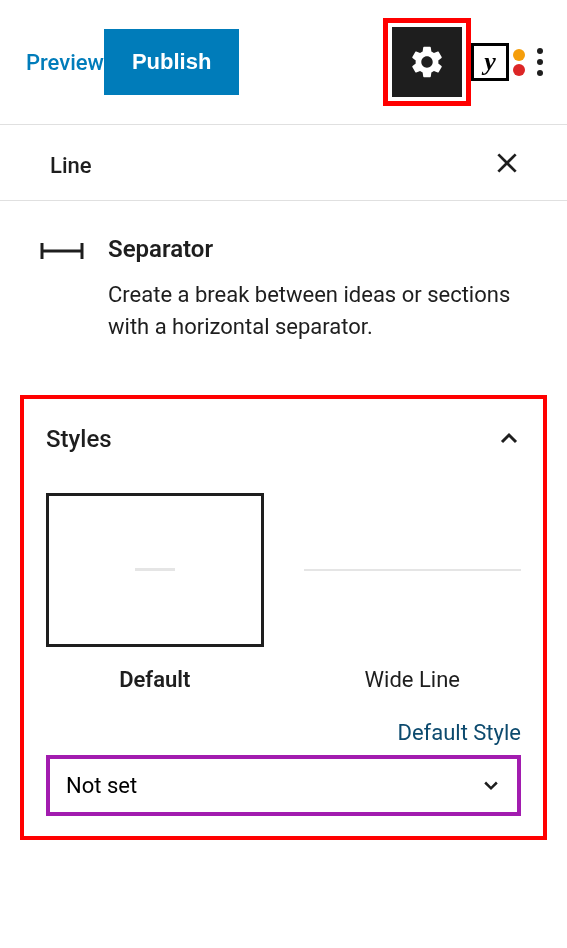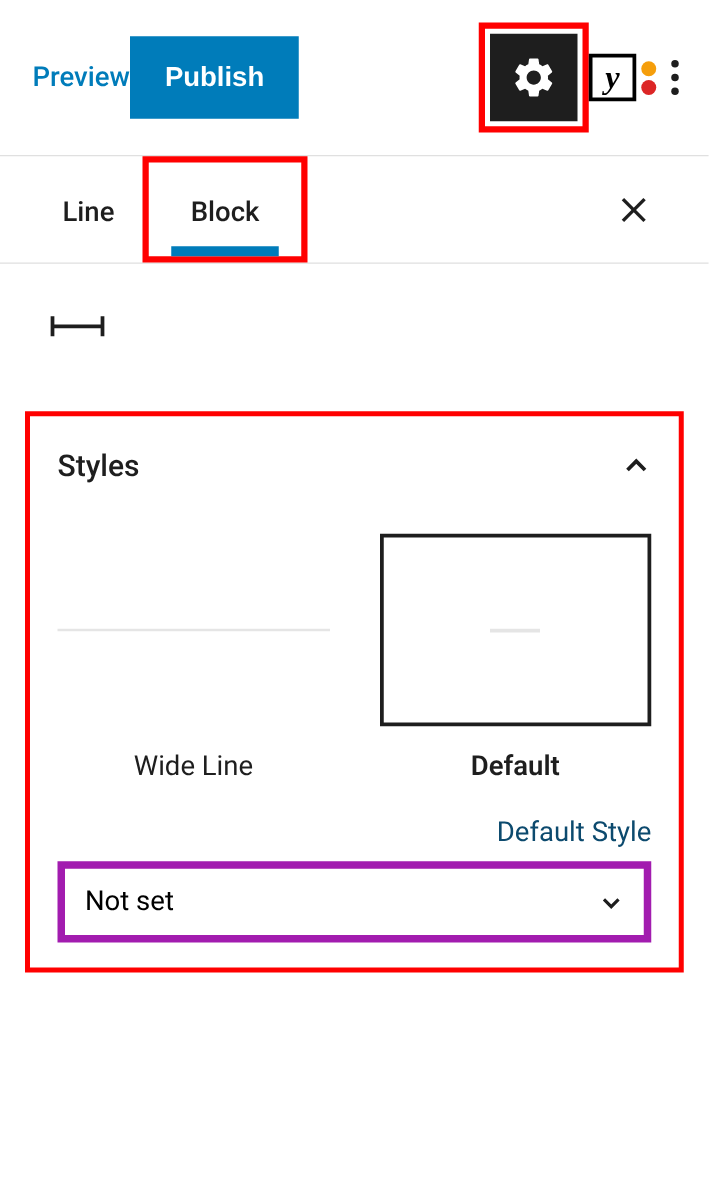--- a/index.html
+++ b/index.html
@@ -194,21 +194,21 @@
     .default-style-label {
       font-size: 22px;
       color: #0c4a6e;
       margin-bottom: 10px;
       margin-top: 20px;
     }
     .default-style-select {
       display: flex;
       align-items: center;
       justify-content: space-between;
-      border: 6px solid #a21caf;
+      border: 4px solid #a21caf;
       padding: 14px 16px;
       font-size: 22px;
       cursor: pointer;
     }
   </style>
 </head>
 <body>
 
 <div class="top-bar">
   <span class="preview-link">Preview</span>
@@ -230,61 +230,62 @@
   </div>
   <div class="more-vert">
     <span></span>
       <span></span>
       <span></span>
   </div>
 </div>
 
 <div class="tabs-bar">
   <span class="tab">Line</span>
-  <span class="tab-block-wrap">
-    <span class="tab active">Block</span>
-  </span>
   <span class="close-btn">
     <svg width="26" height="26" viewBox="0 0 24 24" fill="none" stroke="#1e1e1e" stroke-width="2.5">
       <line x1="4" y1="4" x2="20" y2="20"></line>
         <line x1="20" y1="4" x2="4" y2="20"></line>
     </svg>
   </span>
 </div>
 
 <div class="block-info">
   <span class="block-icon">
     <svg width="44" height="24" viewBox="0 0 44 24" fill="none" stroke="#1e1e1e" stroke-width="3">
       <line x1="2" y1="4" x2="2" y2="20"></line>
       <line x1="2" y1="12" x2="42" y2="12"></line>
       <line x1="42" y1="4" x2="42" y2="20"></line>
     </svg>
   </span>
+  <div>
+    <div class="block-title">Separator</div>
+    <div class="block-desc">Create a break between ideas or sections with a horizontal separator.</div>
+  </div>
 </div>
 
 <div class="styles-panel">
   <div class="styles-header">
     <span class="styles-title">Styles</span>
     <svg width="24" height="24" viewBox="0 0 24 24" fill="none" stroke="#1e1e1e" stroke-width="3">
       <polyline points="5 15 12 8 19 15"></polyline>
     </svg>
   </div>
   <div class="style-options">
+    <div class="style-opt">
+      <div class="style-preview selected">
+        <span class="sep-line"></span>
+      </div>
+      <span class="style-label bold">Default</span>
+    </div>
     <div class="style-opt">
       <div class="style-preview">
         <span class="sep-line wide"></span>
       </div>
       <span class="style-label">Wide Line</span>
     </div>
-    <div class="style-opt">
-      <div class="style-preview selected">
-        <span class="sep-line"></span>
-      </div>
-      <span class="style-label bold">Default</span>
-    </div>
   </div>
   <div class="default-style-label">Default Style</div>
   <div class="default-style-select">
     <span>Not set</span>
     <svg width="20" height="20" viewBox="0 0 24 24" fill="none" stroke="#1e1e1e" stroke-width="3">
       <polyline points="5 9 12 16 19 9"></polyline>
     </svg>
   </div>
 </div>
 

